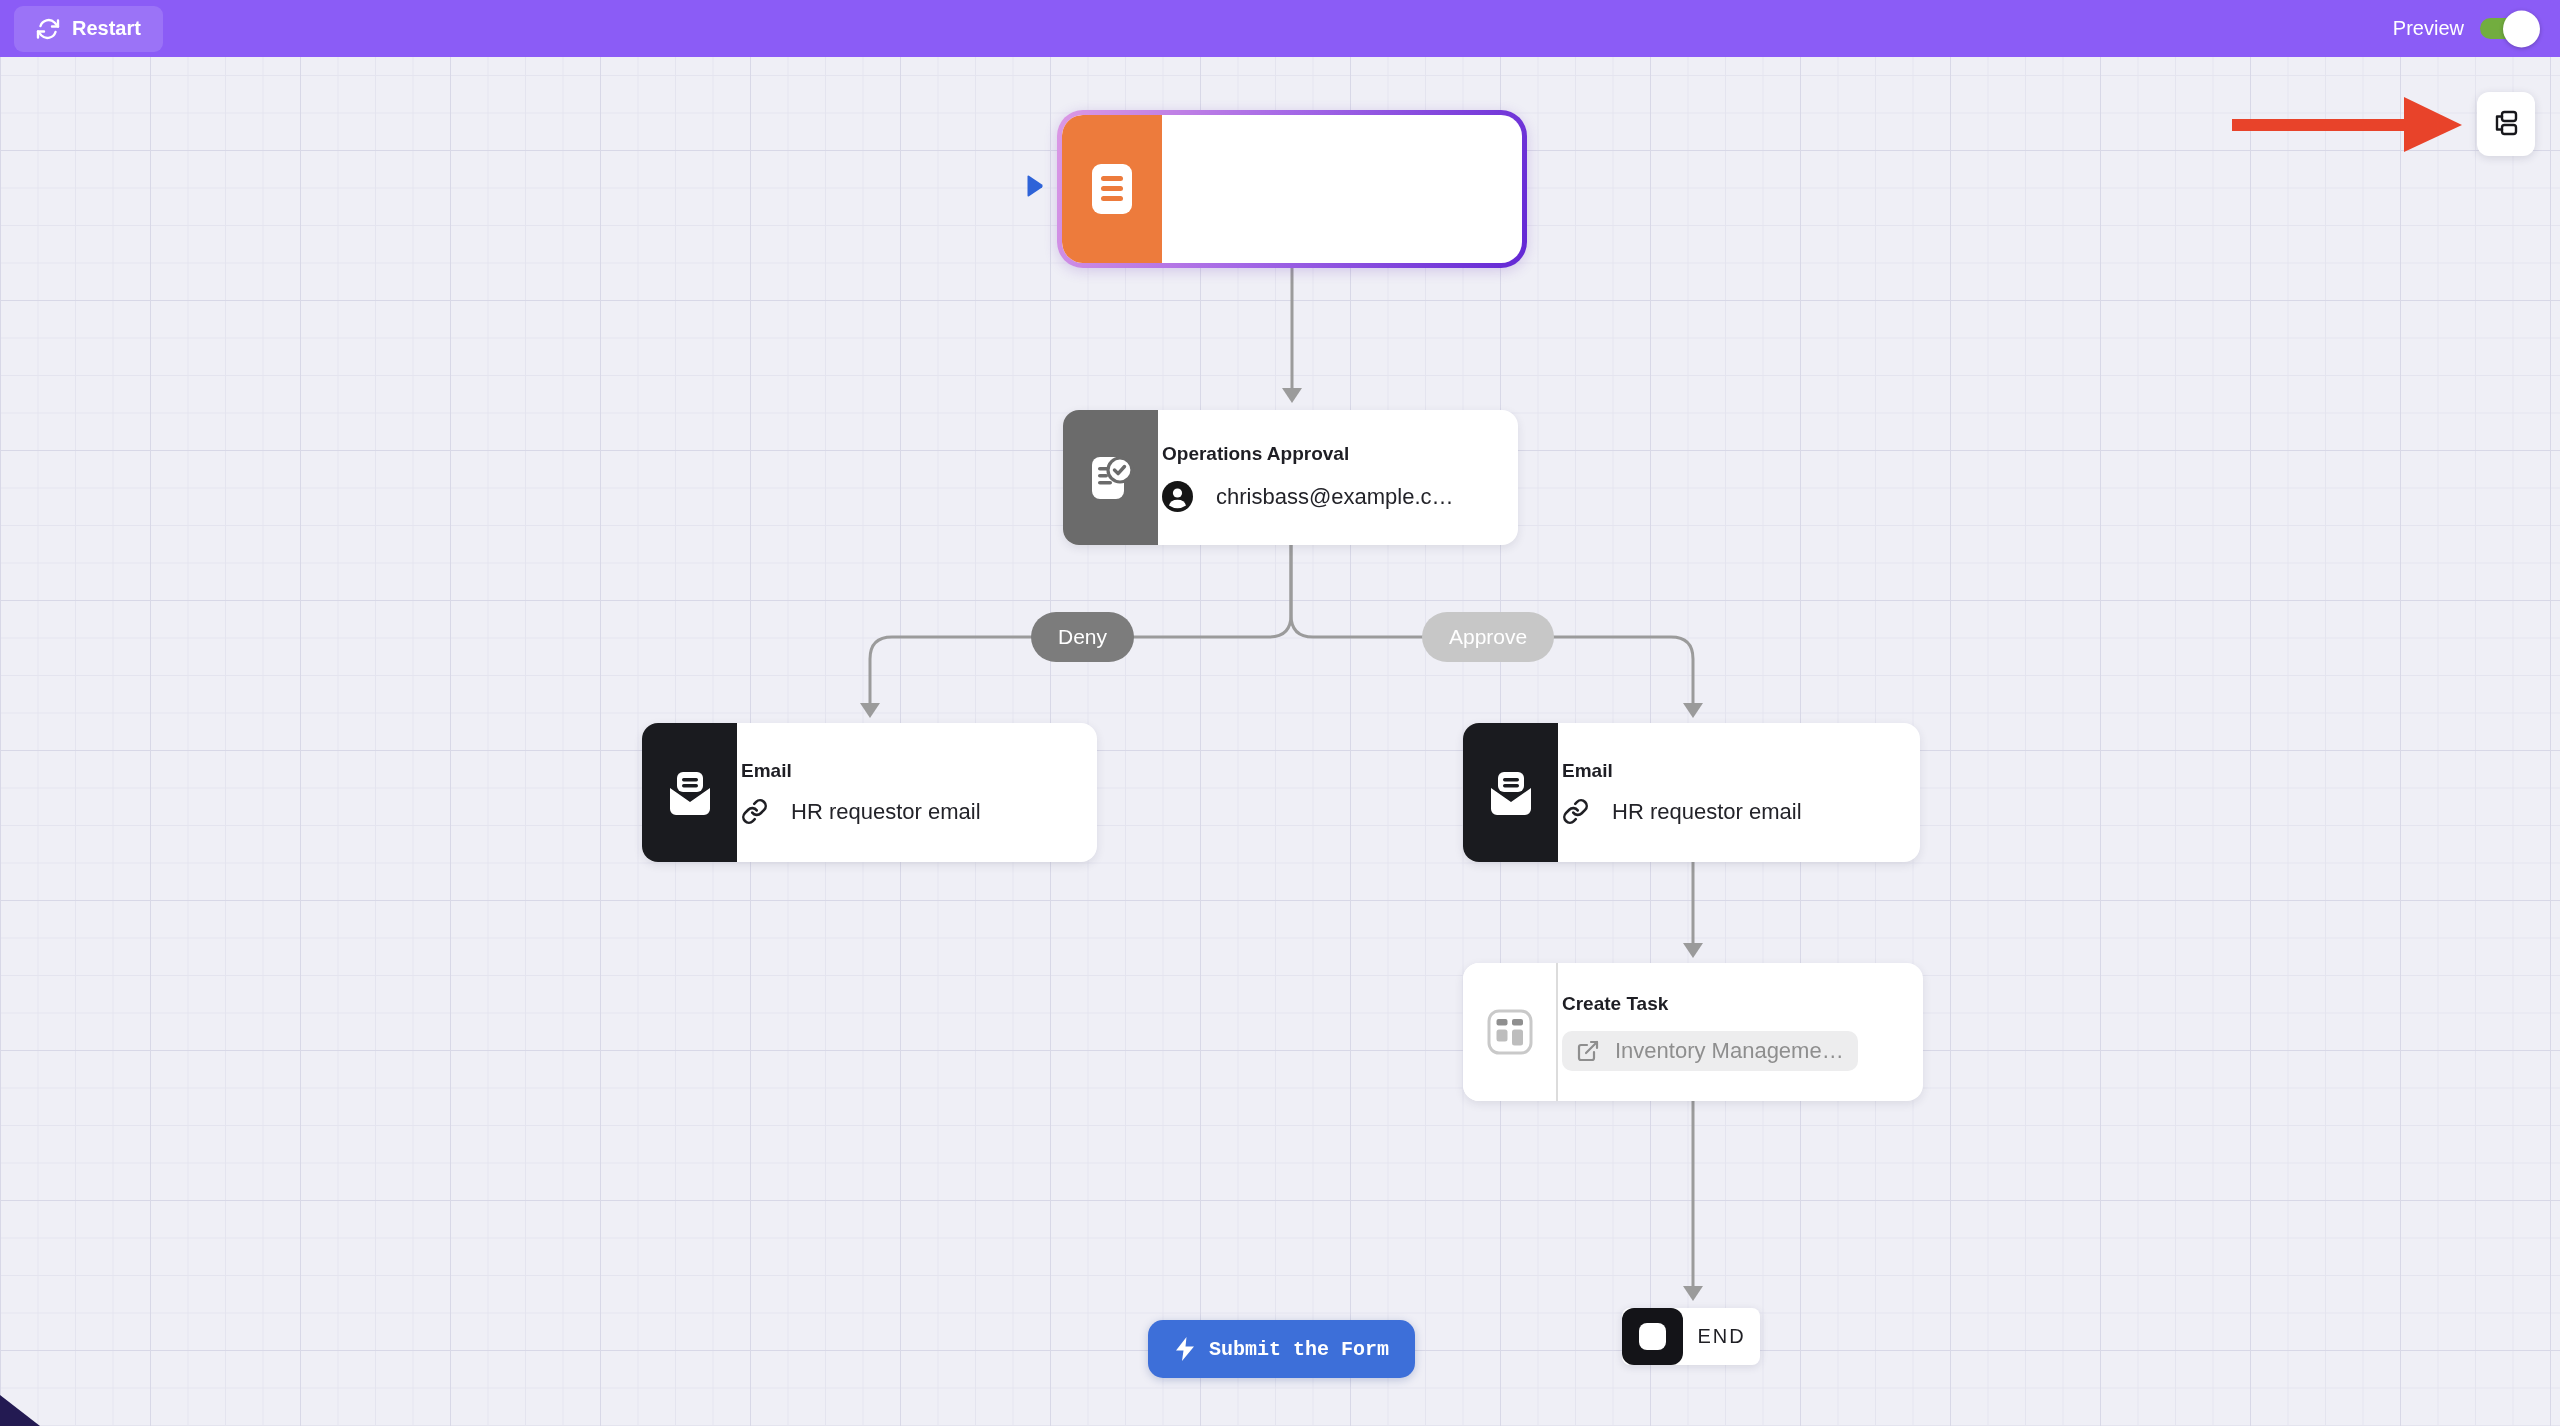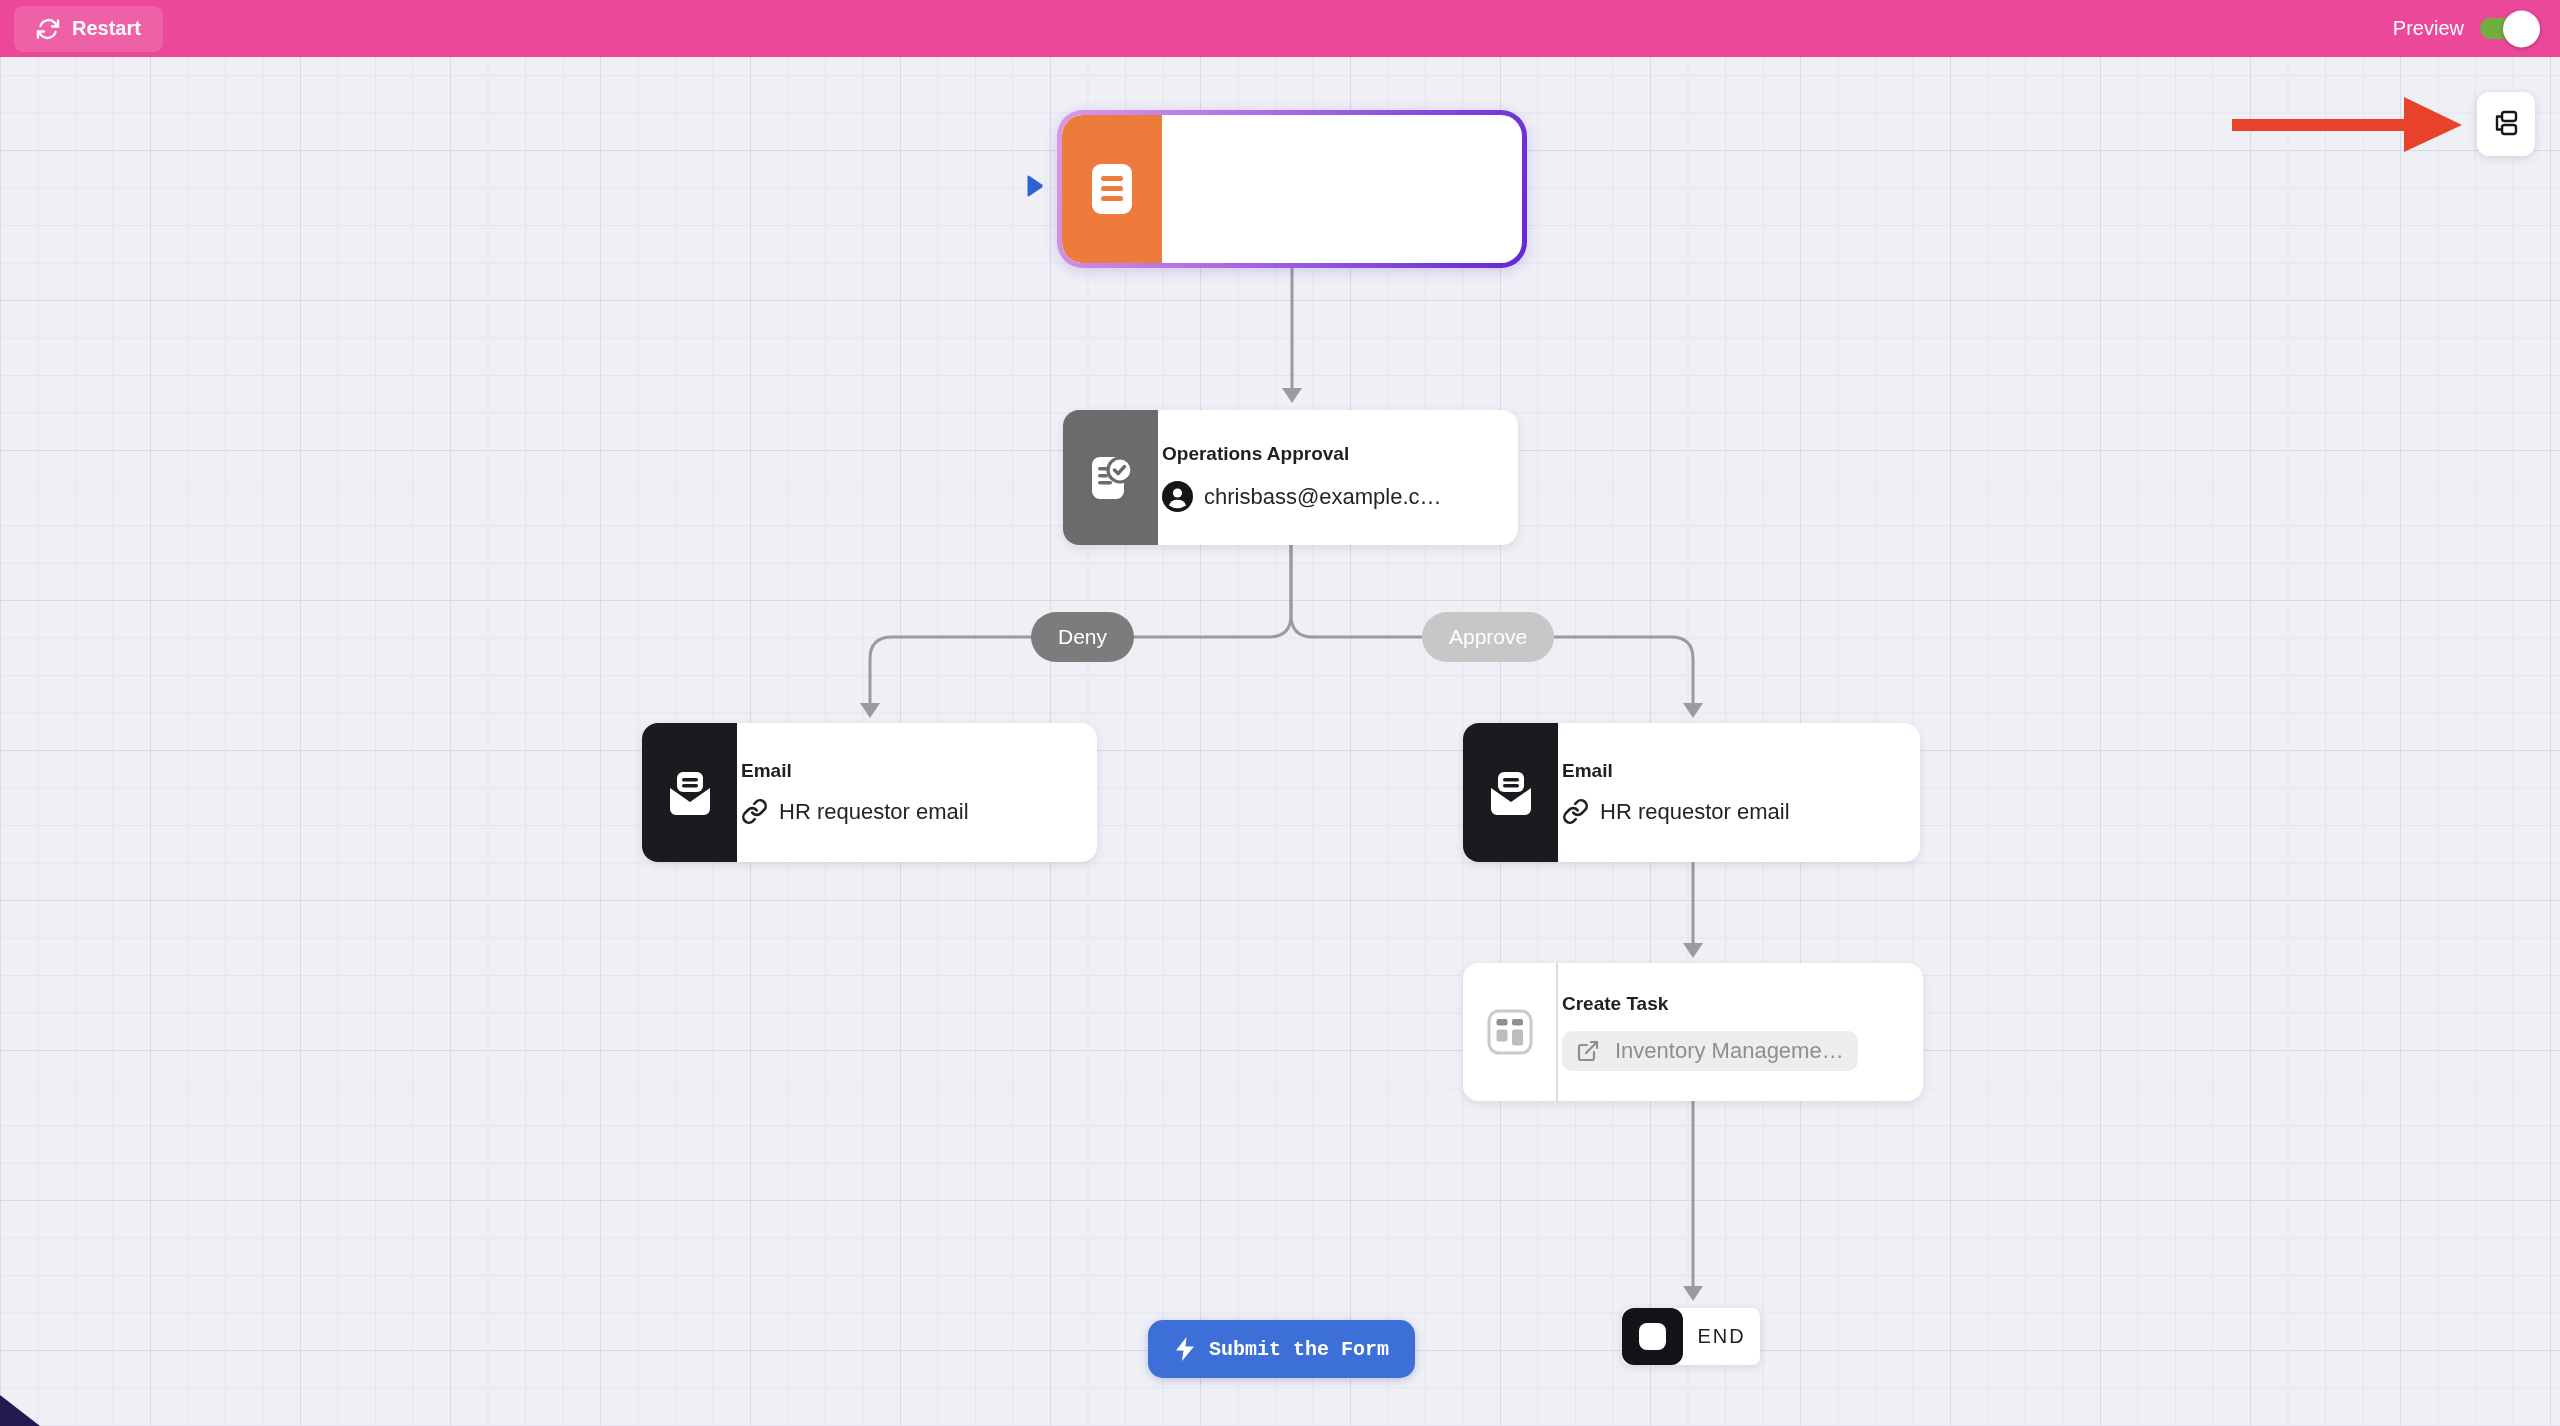--- a/index.html
+++ b/index.html
@@ -11,21 +11,21 @@
       linear-gradient(to bottom, #d8d8e7 1.5px, transparent 1.5px) 0 0/150px 150px,
       linear-gradient(to right, #e4e4ef 1px, transparent 1px) 0 0/37.5px 37.5px,
       linear-gradient(to bottom, #e4e4ef 1px, transparent 1px) 0 0/37.5px 37.5px,
       #efeff6;
     position:relative;
   }
 
   
   .topbar {
     position:absolute; left:0; top:0; width:2560px; height:57px;
-    background:#ec4899; display:flex; align-items:center;
+    background:#8b5cf6; display:flex; align-items:center;
     justify-content:space-between; padding:0 14px; z-index:10;
   }
   .restart-btn {
     display:flex; align-items:center; gap:12px; height:46px; padding:0 22px;
     background:rgba(255,255,255,.14); border:none; border-radius:9px;
     color:#fff; font-size:20px; font-weight:700; cursor:pointer;
     font-family:"Liberation Sans", sans-serif;
   }
   .preview-group { display:flex; align-items:center; gap:16px; padding-right:8px; }
   .preview-label { color:#fff; font-size:20px; }
@@ -44,21 +44,21 @@
 
   
   .card {
     position:absolute; background:#fff; border-radius:16px;
     box-shadow:0 3px 10px rgba(35,35,70,.10); display:flex; overflow:hidden; z-index:2;
     cursor:pointer;
   }
   .card .side { width:95px; flex-shrink:0; display:flex; align-items:center; justify-content:center; }
   .card .content { flex:1; display:flex; flex-direction:column; justify-content:center; gap:16px; padding-left:4px; min-width:0; }
   .card-title { font-size:19px; font-weight:700; color:#1e1e24; }
-  .card-row { display:flex; align-items:center; gap:11px; font-size:22px; color:#232329; white-space:nowrap; }
+  .card-row { display:flex; align-items:center; gap:23px; font-size:22px; color:#232329; white-space:nowrap; }
 
   
   .node-start {
     position:absolute; left:1057px; top:110px; width:470px; height:158px;
     border:5px solid transparent; border-radius:26px;
     background: linear-gradient(#fff,#fff) padding-box,
                 linear-gradient(110deg,#dc99e4 0%,#a468e6 45%,#6227d4 100%) border-box;
     box-shadow:0 3px 14px rgba(100,45,180,.20);
     display:flex; overflow:hidden; z-index:2; cursor:pointer;
   }

